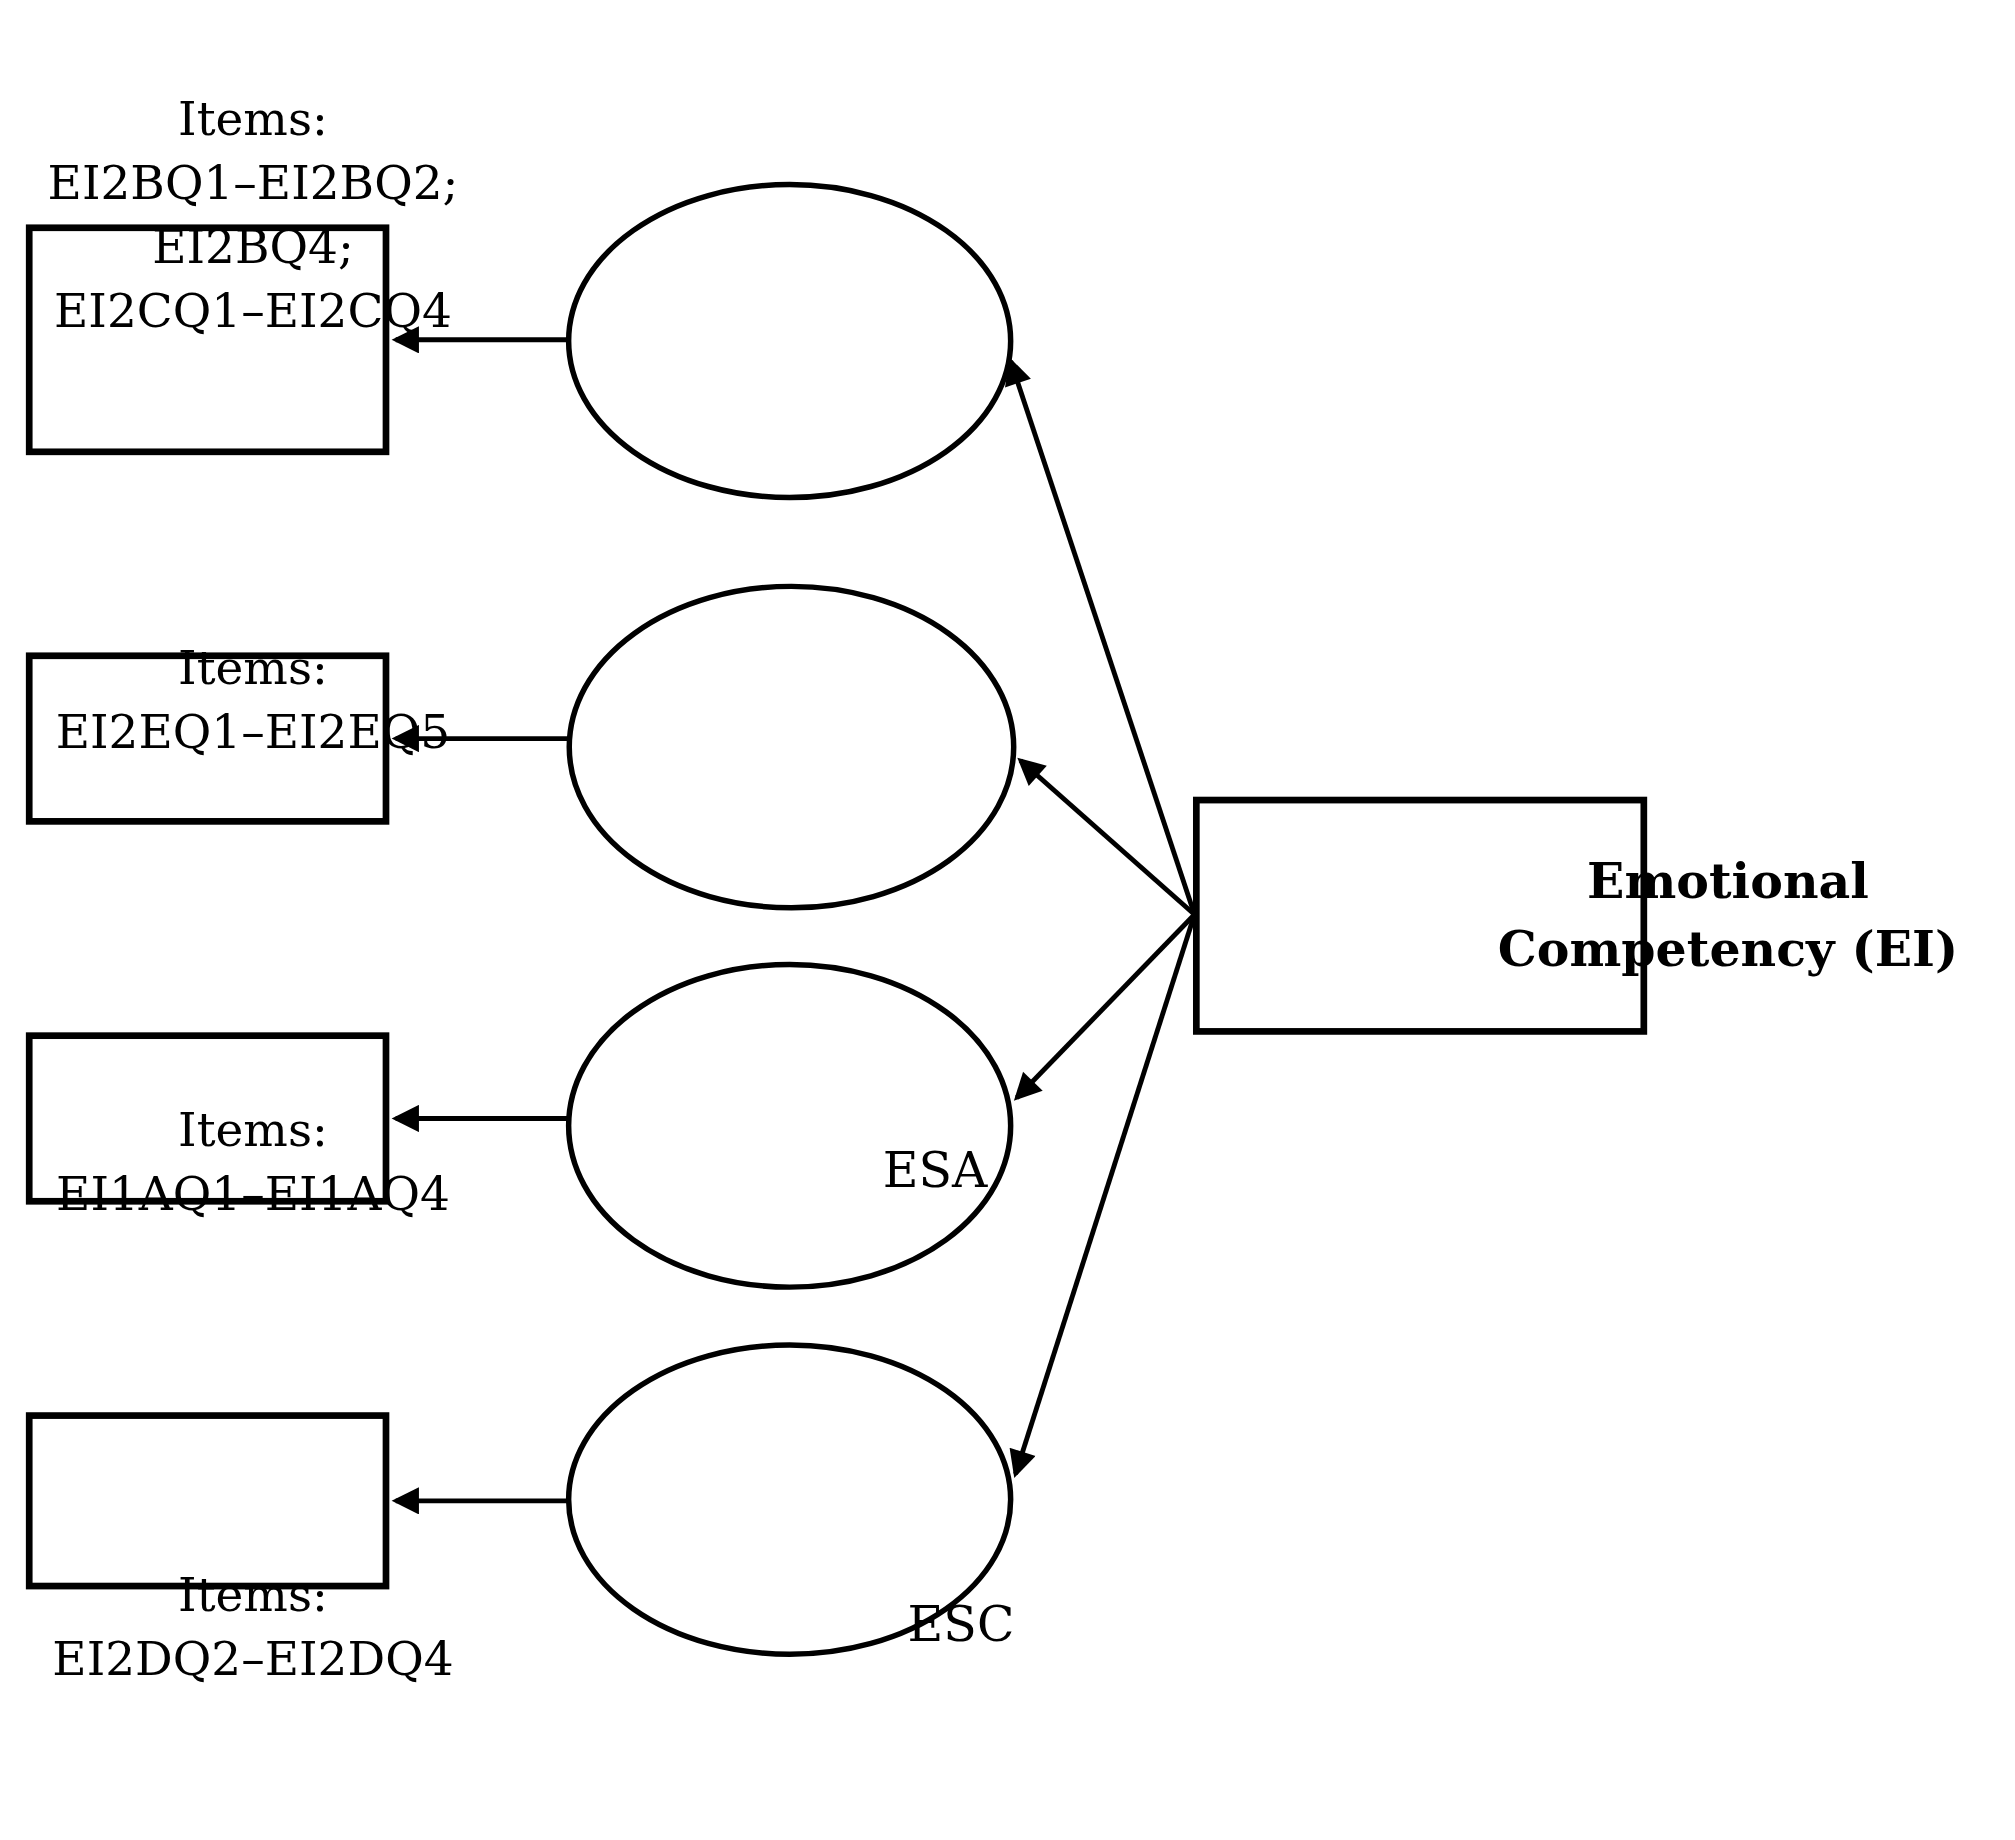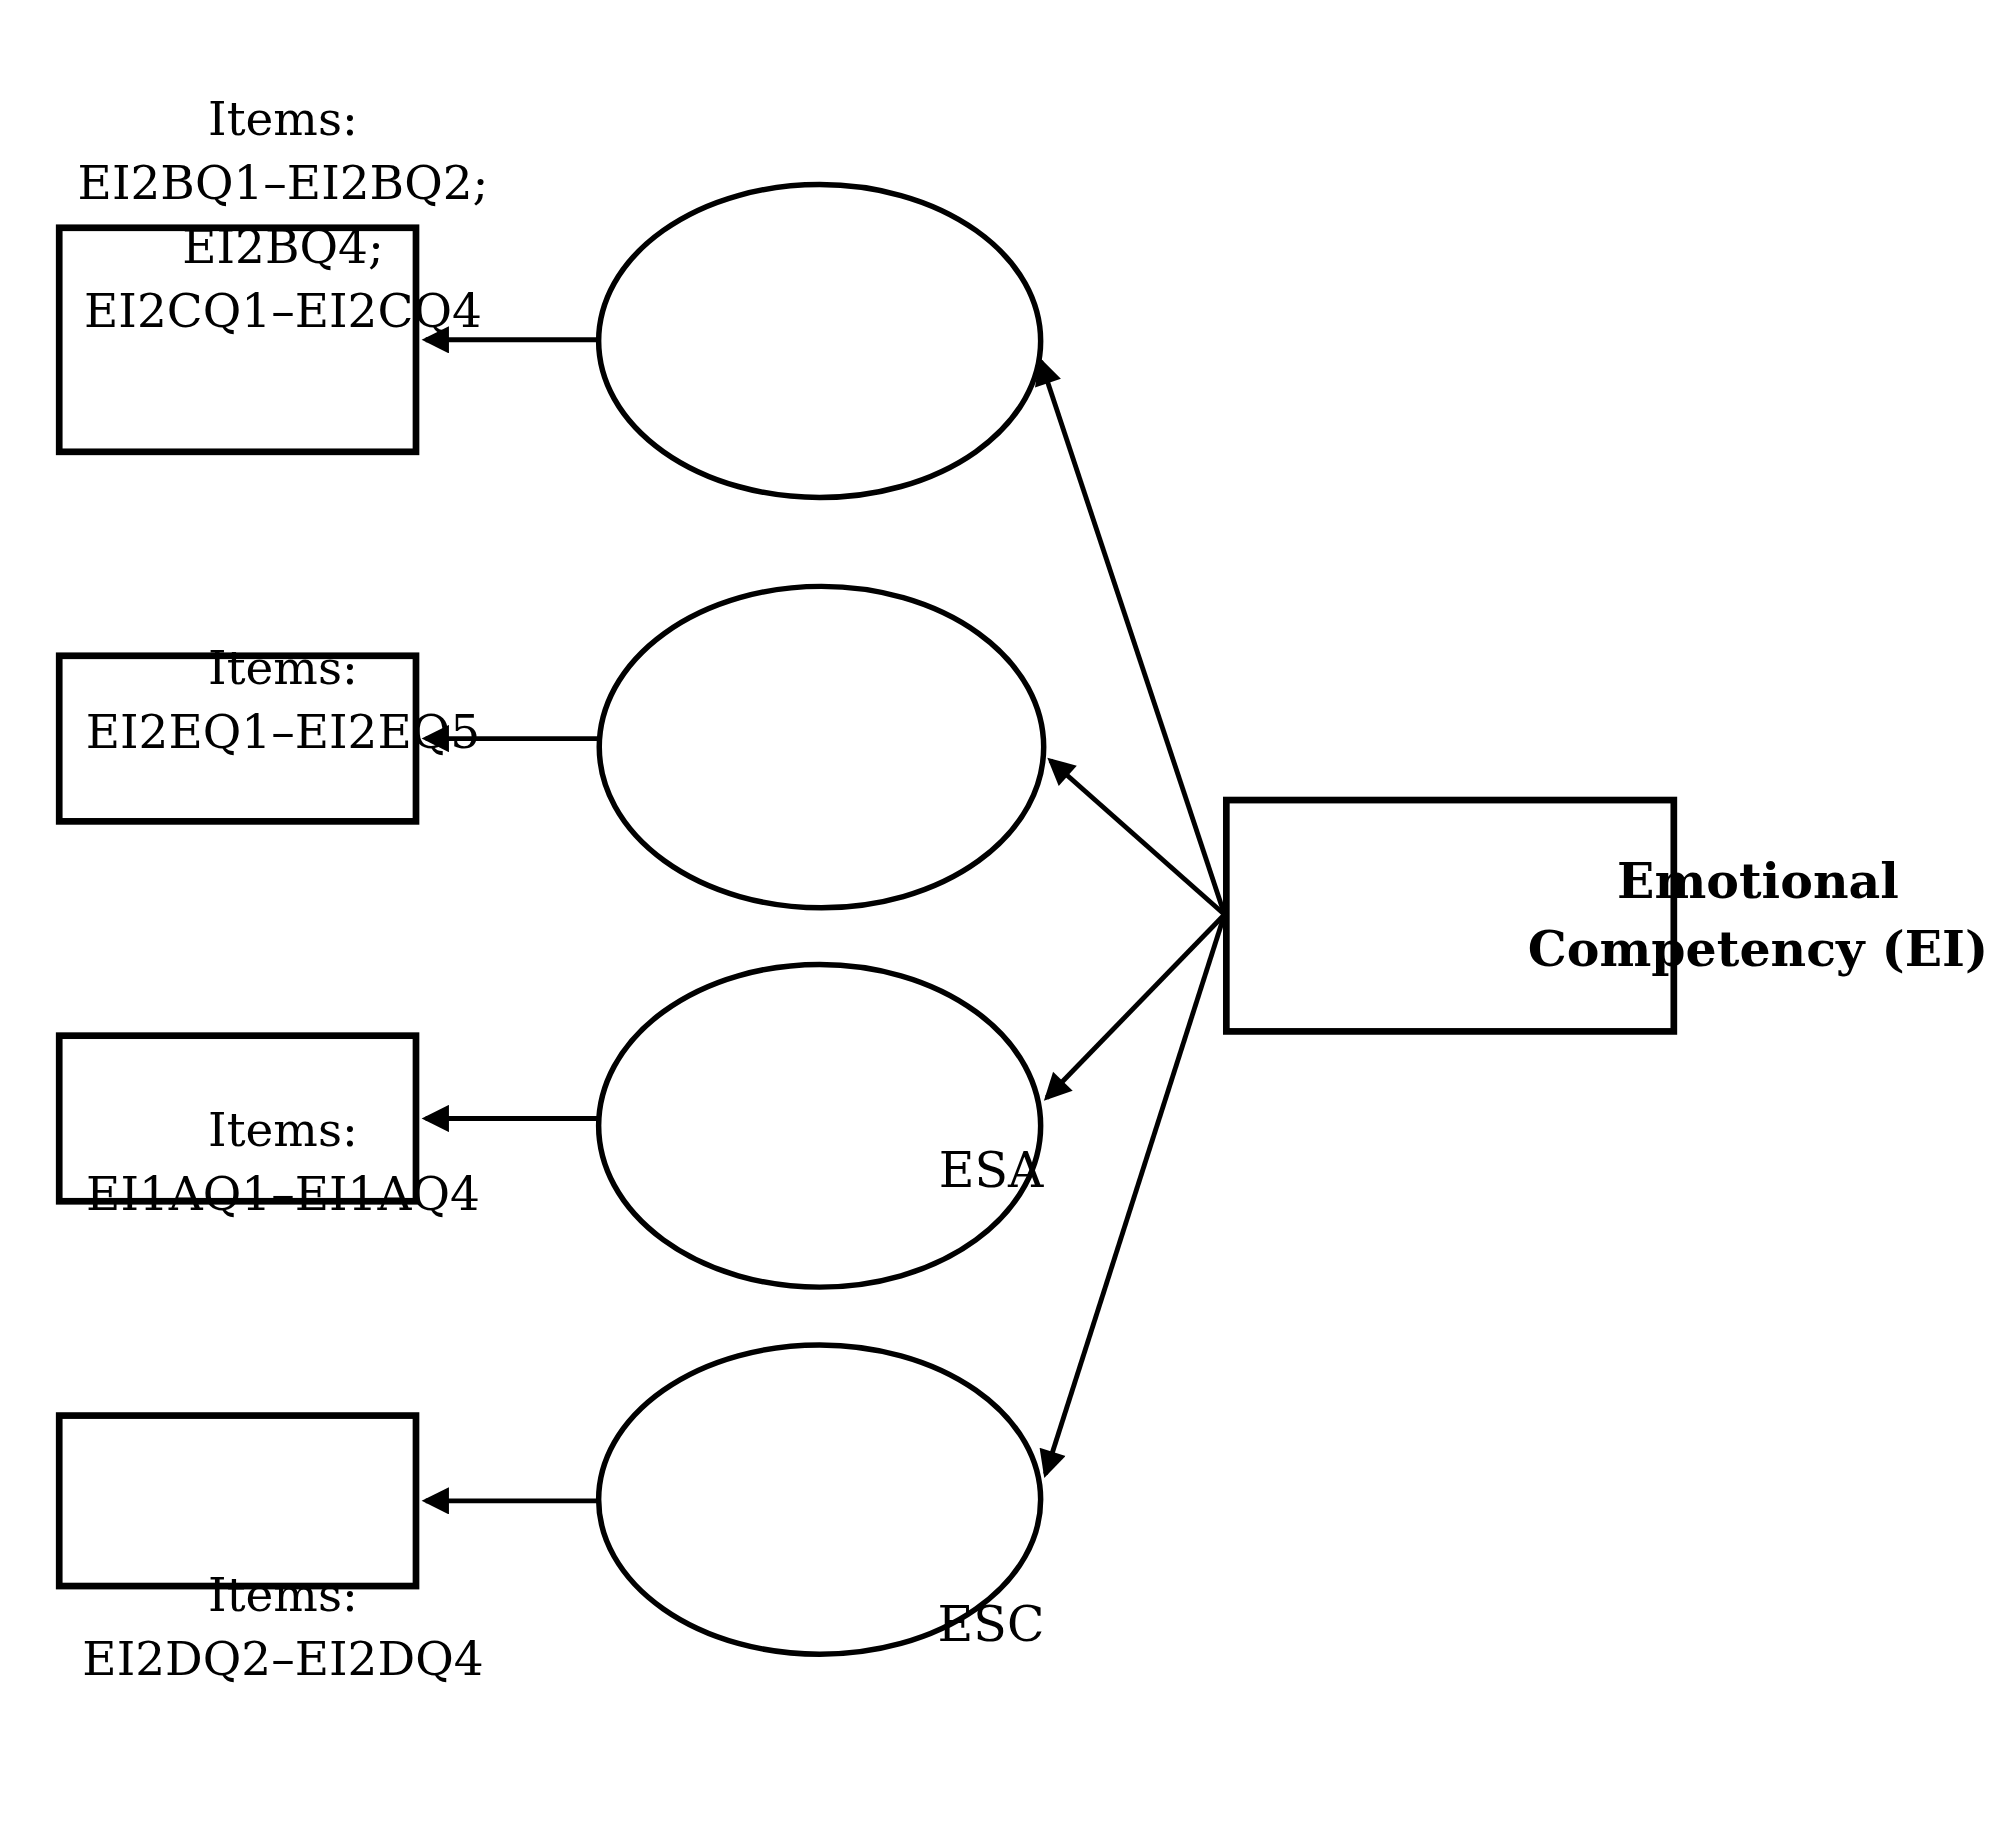--- a/index.html
+++ b/index.html
@@ -8,21 +8,20 @@
     background: #ffffff;
   }
   .stage {
     position: relative;
     width: 1656px;
     height: 1840px;
     background: #ffffff;
     transform-origin: top left;
     font-family: "DejaVu Serif", "Liberation Serif", serif;
     color: #000000;
-    margin-left: 30px;
   }
   .shapes {
     position: absolute;
     inset: 0;
     width: 100%;
     height: 100%;
   }
   .txt {
     position: absolute;
     display: flex;
@@ -44,21 +43,21 @@
     font-size: 49px;
     line-height: 68px;
   }
   
   .t-items-0 { left: 36px;  top: 78px;  width: 434px; height: 273px; }
   .t-items-1 { left: 36px;  top: 599px;  width: 434px; height: 202px; }
   .t-items-2 { left: 36px;  top: 1061px; width: 434px; height: 202px; }
   .t-items-3 { left: 36px;  top: 1523px; width: 434px; height: 207px; }
   .t-aoa     { left: 739px;  top: 164px;  width: 444px; height: 104px; }
   .t-po      { left: 741px; top: 658px;  width: 444px; height: 104px; }
-  .t-esa     { left: 739px;  top: 1119px; width: 444px; height: 104px; }
+  .t-esa     { left: 713px;  top: 1119px; width: 444px; height: 104px; }
   .t-esc     { left: 739px;  top: 1573px; width: 444px; height: 104px; }
   .t-ei      { left: 1456px; top: 774px; width: 544px; height: 282px; font-weight: bold; }
 </style>
 </head>
 <body>
 
 <div class="stage" style="transform: scale(1);">
 
   <svg class="shapes" viewBox="0 0 2720 2484" xmlns="http://www.w3.org/2000/svg">
     <defs>

